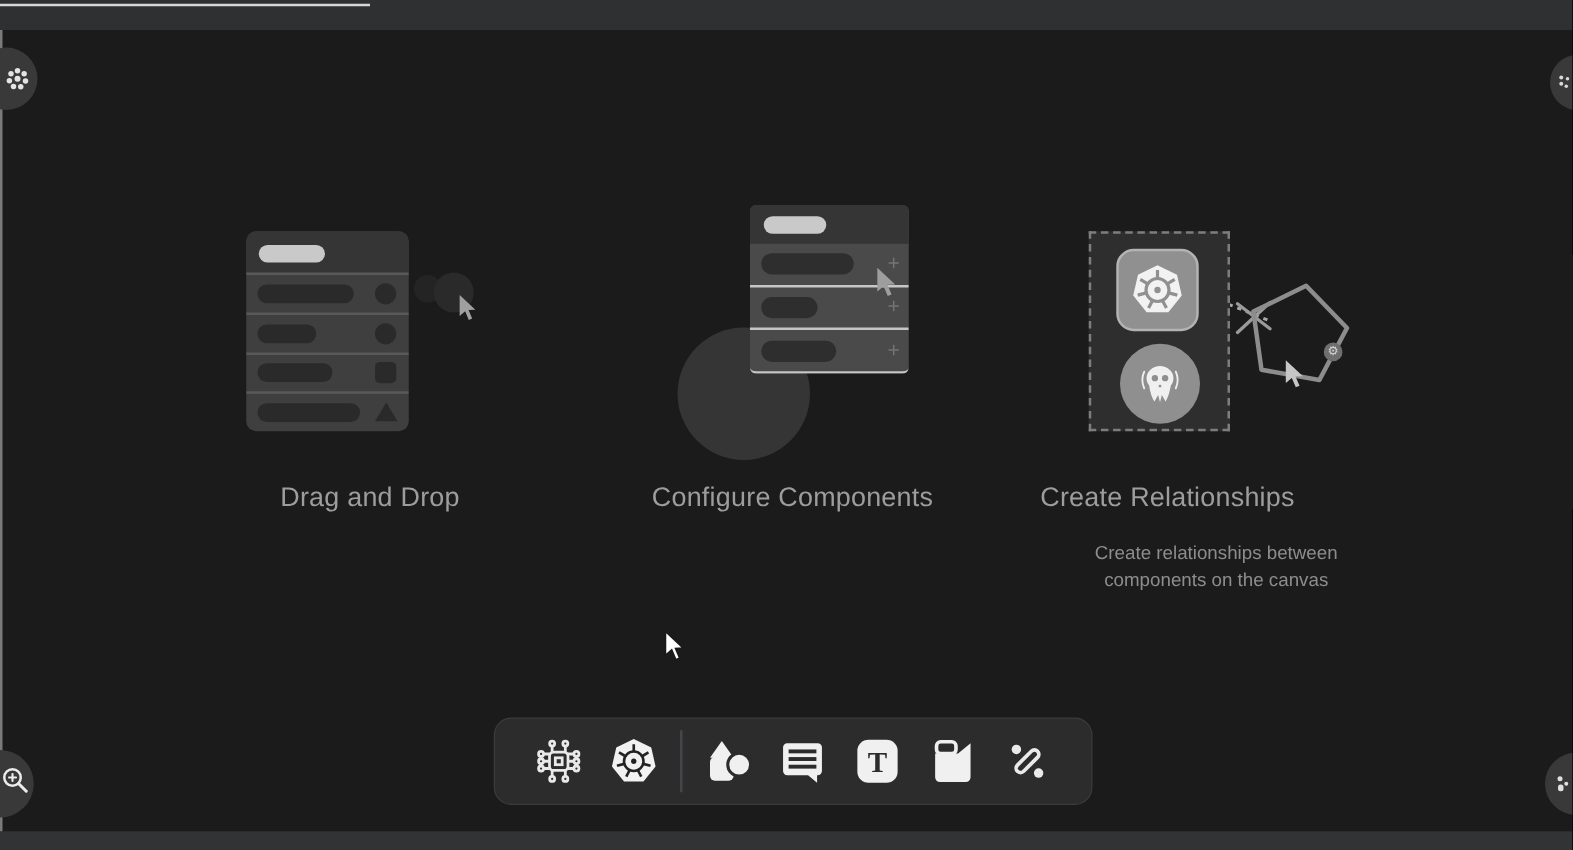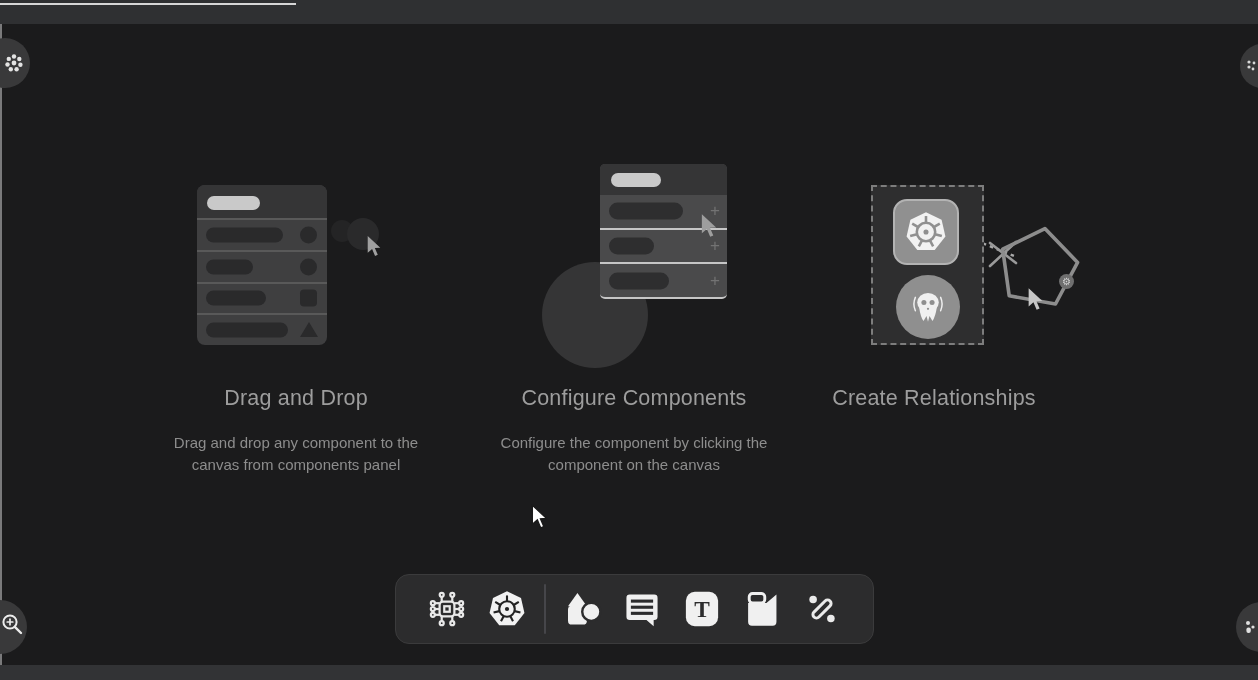--- a/index.html
+++ b/index.html
@@ -233,22 +233,21 @@
   <div class="gear-badge">⚙</div>
 
   <svg class="cursor" style="left:1027px;top:287px;" width="17" height="24" viewBox="0 0 14 21">
     <path d="M1,1 L1,17 L5.2,13.4 L8,20 L10.6,18.9 L7.8,12.4 L13,12.2 Z" fill="#c6c6c6"></path>
   </svg>
 
   <div class="feature-title" style="left:484px;top:386px;width:300px;">Configure Components</div>
   <div class="feature-title" style="left:146px;top:386px;width:300px;">Drag and Drop</div>
   <div class="feature-title" style="left:784px;top:386px;width:300px;">Create Relationships</div>
 
-  <div class="feature-desc" style="left:156px;top:432px;width:280px;">Drag and drop any component to the canvas from components panel</div>
-  <div class="feature-desc" style="left:484px;top:432px;width:300px;">Configure the component by clicking the component on the canvas</div>
+  <div class="feature-desc" style="left:853px;top:432px;width:240px;">Create relationships between components on the canvas</div>
 
   <svg class="cursor" style="left:531px;top:504px;" width="17" height="25" viewBox="0 0 14 21">
     <path d="M1,1 L1,17 L5.2,13.4 L8,20 L10.6,18.9 L7.8,12.4 L13,12.2 Z" fill="#ffffff" stroke="#1a1a1a" stroke-width="1.1"></path>
   </svg>
 
   <div class="toolbar">
 
     <button class="tool-btn">
       <svg width="38" height="38" viewBox="0 0 36 36">
         <g fill="none" stroke="#e9e9e9" stroke-width="2.1">

